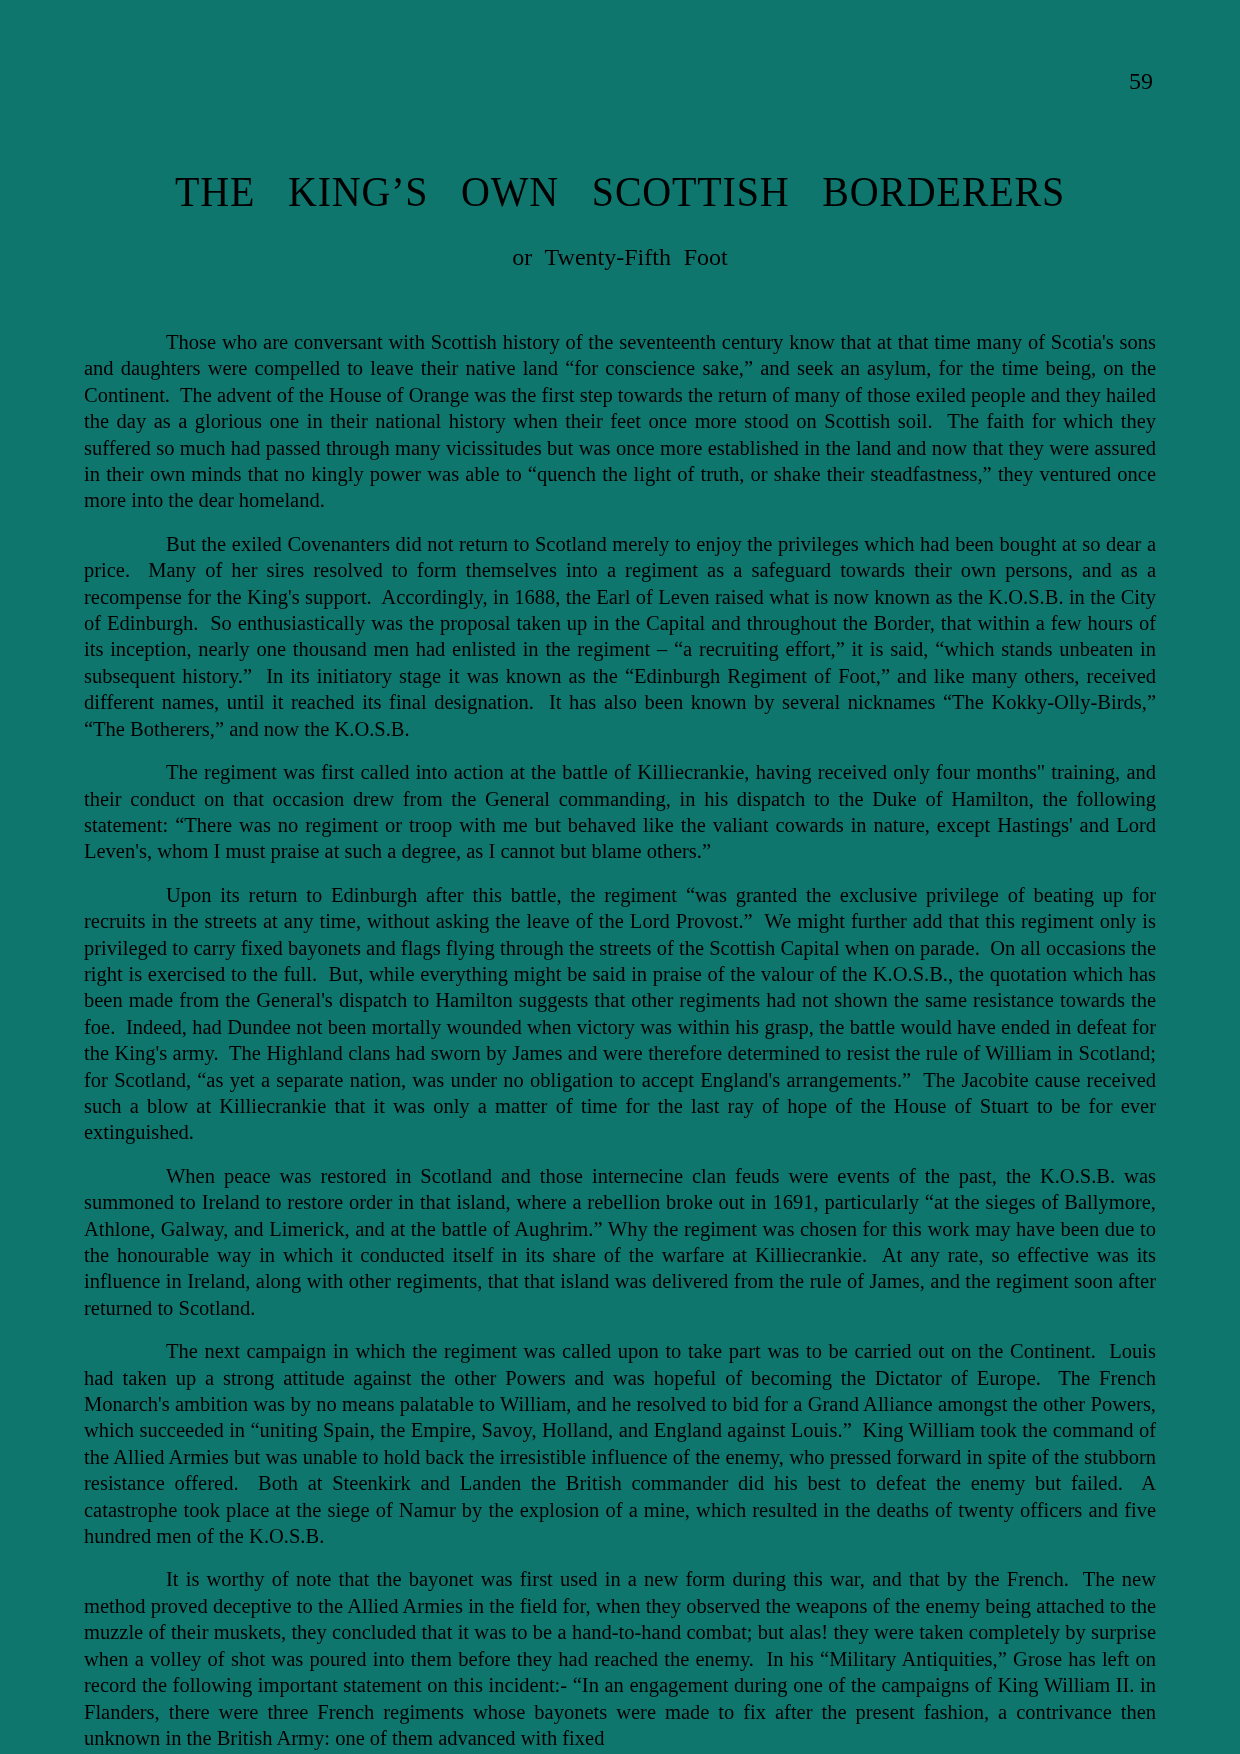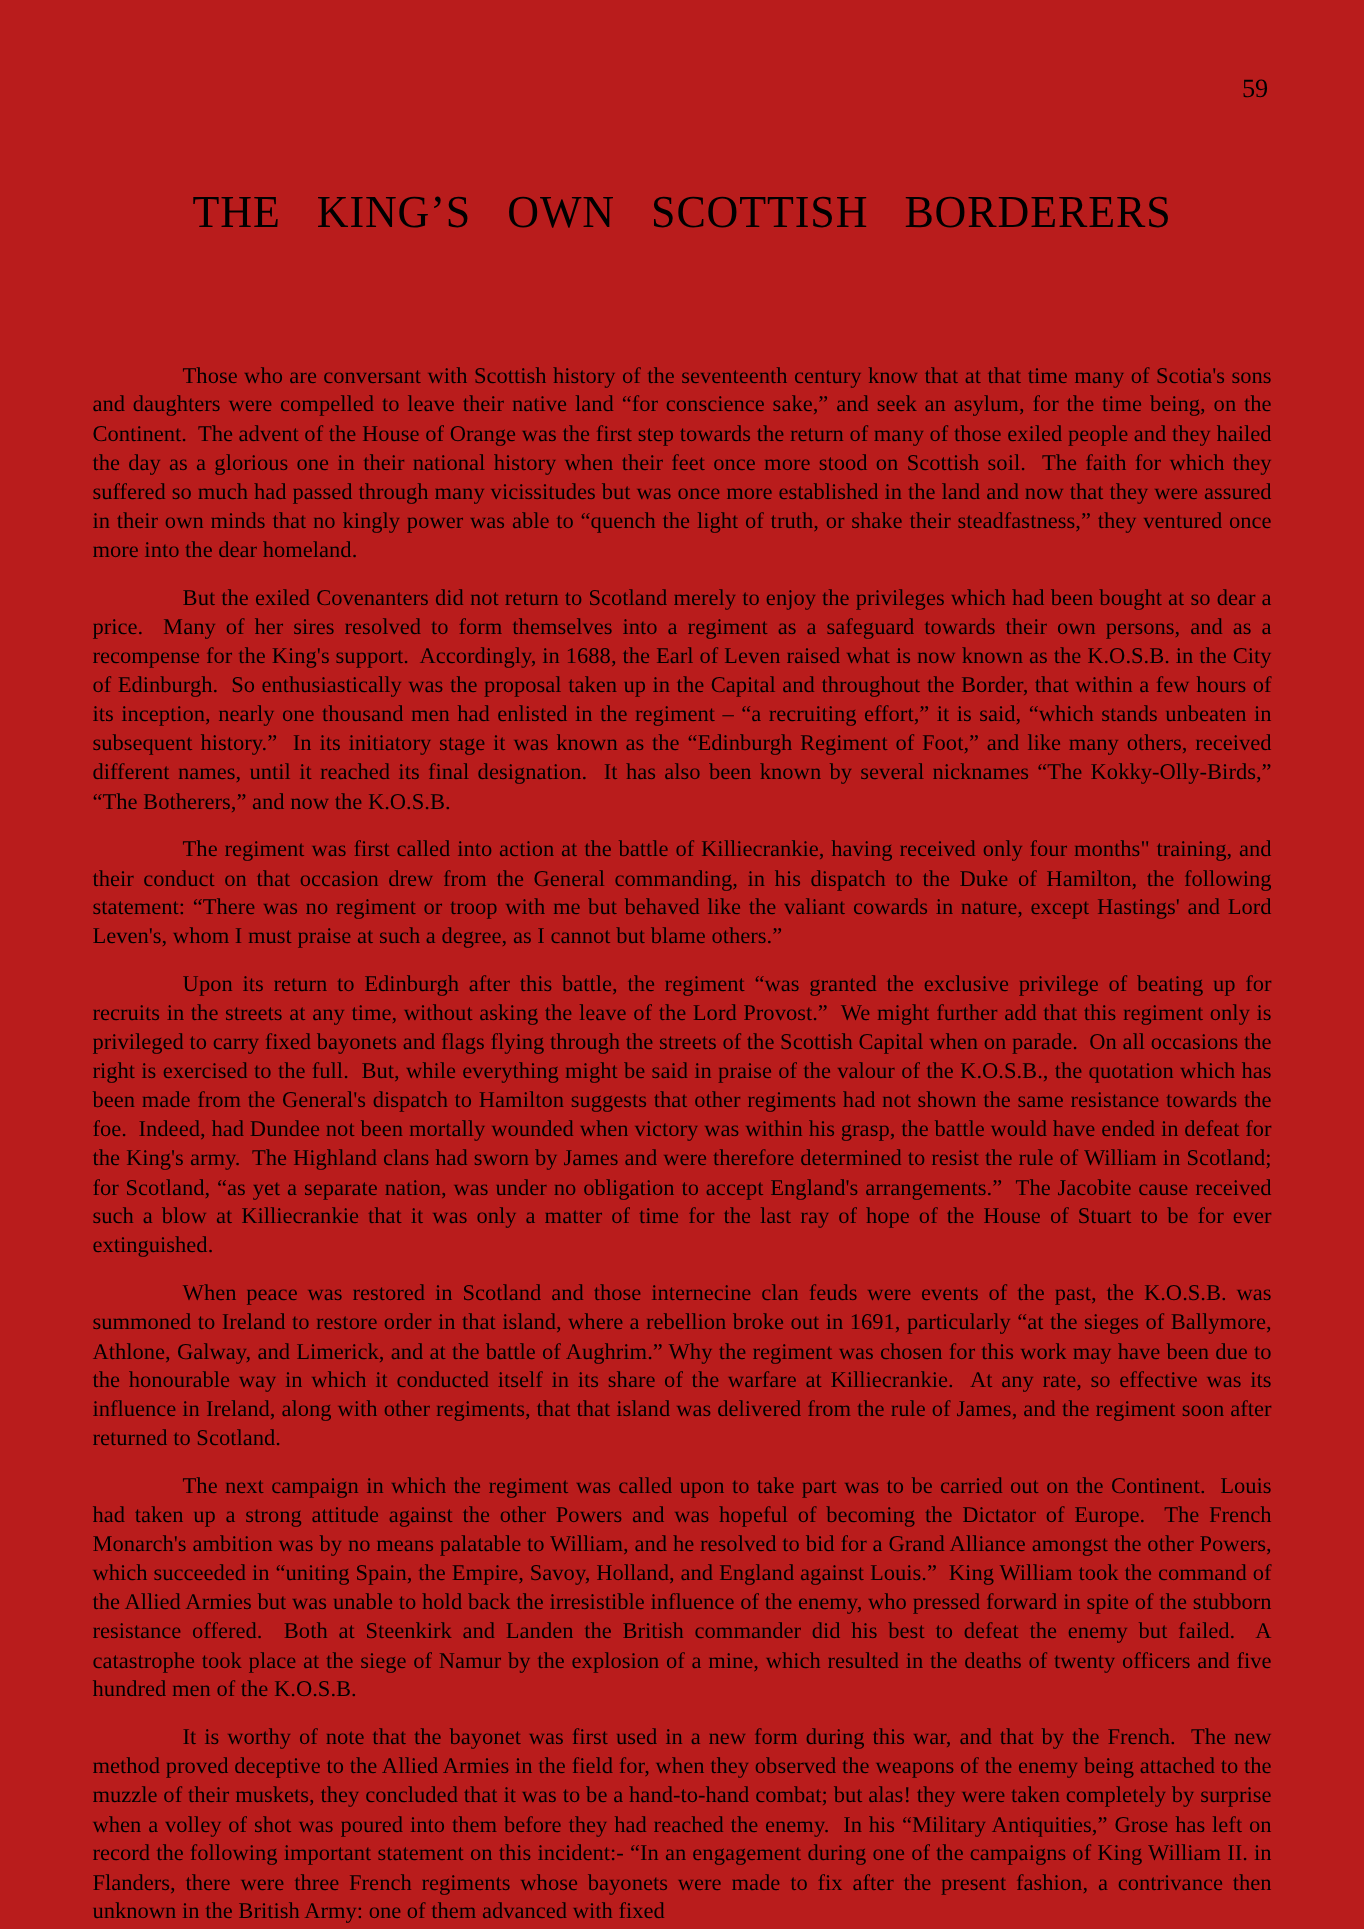--- a/index.html
+++ b/index.html
@@ -4,21 +4,21 @@
 <style>
   html, body {
     margin: 0;
     padding: 0;
     background: #ffffff;
   }
   .page {
     position: relative;
     width: 1240px;
     height: 1754px;
-    background: #b91c1c;
+    background: #0f766e;
     color: #000000;
     font-family: "Liberation Serif", "DejaVu Serif", serif;
     overflow: hidden;
   }
   .page-number {
     position: absolute;
     top: 68px;
     right: 87px;
     font-size: 24px;
     color: #000000;
@@ -66,20 +66,21 @@
 </style>
 </head>
 <body>
 
 <div class="page">
 
   <div class="page-number">59</div>
 
   <h1 class="doc-title">THE KING’S OWN SCOTTISH BORDERERS</h1>
 
+  <h2 class="doc-subtitle">or Twenty-Fifth Foot</h2>
 
   <div class="body-text">
     <p>Those who are conversant with Scottish history of the seventeenth century know that at that time many of Scotia's sons and daughters were compelled to leave their native land “for conscience sake,” and seek an asylum, for the time being, on the Continent.  The advent of the House of Orange was the first step towards the return of many of those exiled people and they hailed the day as a glorious one in their national history when their feet once more stood on Scottish soil.  The faith for which they suffered so much had passed through many vicissitudes but was once more established in the land and now that they were assured in their own minds that no kingly power was able to “quench the light of truth, or shake their steadfastness,” they ventured once more into the dear homeland.</p>
     <p>But the exiled Covenanters did not return to Scotland merely to enjoy the privileges which had been bought at so dear a price.  Many of her sires resolved to form themselves into a regiment as a safeguard towards their own persons, and as a recompense for the King's support.  Accordingly, in 1688, the Earl of Leven raised what is now known as the K.O.S.B. in the City of Edinburgh.  So enthusiastically was the proposal taken up in the Capital and throughout the Border, that within a few hours of its inception, nearly one thousand men had enlisted in the regiment – “a recruiting effort,” it is said, “which stands unbeaten in subsequent history.”  In its initiatory stage it was known as the “Edinburgh Regiment of Foot,” and like many others, received different names, until it reached its final designation.  It has also been known by several nicknames “The Kokky-Olly-Birds,” “The Botherers,” and now the K.O.S.B.</p>
     <p>The regiment was first called into action at the battle of Killiecrankie, having received only four months" training, and their conduct on that occasion drew from the General commanding, in his dispatch to the Duke of Hamilton, the following statement: “There was no regiment or troop with me but behaved like the valiant cowards in nature, except Hastings' and Lord Leven's, whom I must praise at such a degree, as I cannot but blame others.”</p>
     <p>Upon its return to Edinburgh after this battle, the regiment “was granted the exclusive privilege of beating up for recruits in the streets at any time, without asking the leave of the Lord Provost.”  We might further add that this regiment only is privileged to carry fixed bayonets and flags flying through the streets of the Scottish Capital when on parade.  On all occasions the right is exercised to the full.  But, while everything might be said in praise of the valour of the K.O.S.B., the quotation which has been made from the General's dispatch to Hamilton suggests that other regiments had not shown the same resistance towards the foe.  Indeed, had Dundee not been mortally wounded when victory was within his grasp, the battle would have ended in defeat for the King's army.  The Highland clans had sworn by James and were therefore determined to resist the rule of William in Scotland; for Scotland, “as yet a separate nation, was under no obligation to accept England's arrangements.”  The Jacobite cause received such a blow at Killiecrankie that it was only a matter of time for the last ray of hope of the House of Stuart to be for ever extinguished.</p>
     <p>When peace was restored in Scotland and those internecine clan feuds were events of the past, the K.O.S.B. was summoned to Ireland to restore order in that island, where a rebellion broke out in 1691, particularly “at the sieges of Ballymore, Athlone, Galway, and Limerick, and at the battle of Aughrim.” Why the regiment was chosen for this work may have been due to the honourable way in which it conducted itself in its share of the warfare at Killiecrankie.  At any rate, so effective was its influence in Ireland, along with other regiments, that that island was delivered from the rule of James, and the regiment soon after returned to Scotland.</p>
     <p>The next campaign in which the regiment was called upon to take part was to be carried out on the Continent.  Louis had taken up a strong attitude against the other Powers and was hopeful of becoming the Dictator of Europe.  The French Monarch's ambition was by no means palatable to William, and he resolved to bid for a Grand Alliance amongst the other Powers, which succeeded in “uniting Spain, the Empire, Savoy, Holland, and England against Louis.”  King William took the command of the Allied Armies but was unable to hold back the irresistible influence of the enemy, who pressed forward in spite of the stubborn resistance offered.  Both at Steenkirk and Landen the British commander did his best to defeat the enemy but failed.  A catastrophe took place at the siege of Namur by the explosion of a mine, which resulted in the deaths of twenty officers and five hundred men of the K.O.S.B.</p>
     <p>It is worthy of note that the bayonet was first used in a new form during this war, and that by the French.  The new method proved deceptive to the Allied Armies in the field for, when they observed the weapons of the enemy being attached to the muzzle of their muskets, they concluded that it was to be a hand-to-hand combat; but alas! they were taken completely by surprise when a volley of shot was poured into them before they had reached the enemy.  In his “Military Antiquities,” Grose has left on record the following important statement on this incident:- “In an engagement during one of the campaigns of King William II. in Flanders, there were three French regiments whose bayonets were made to fix after the present fashion, a contrivance then unknown in the British Army: one of them advanced with fixed</p>
   </div>

